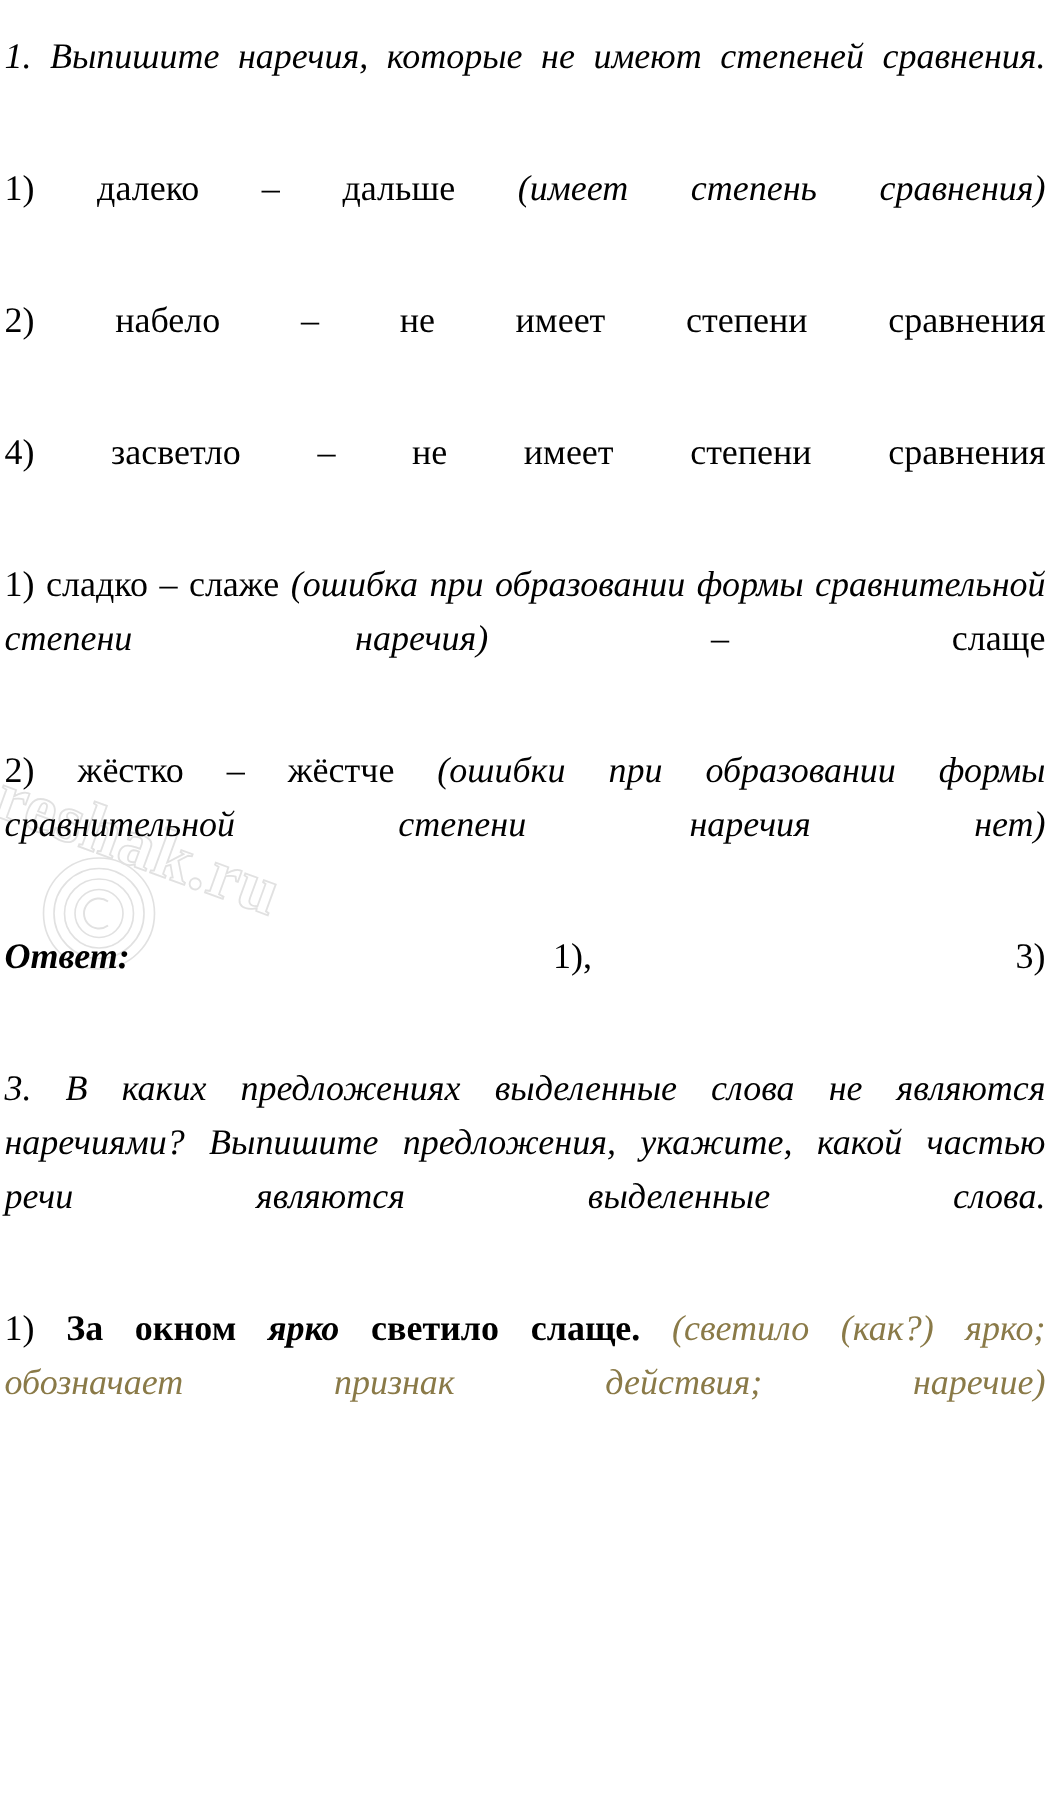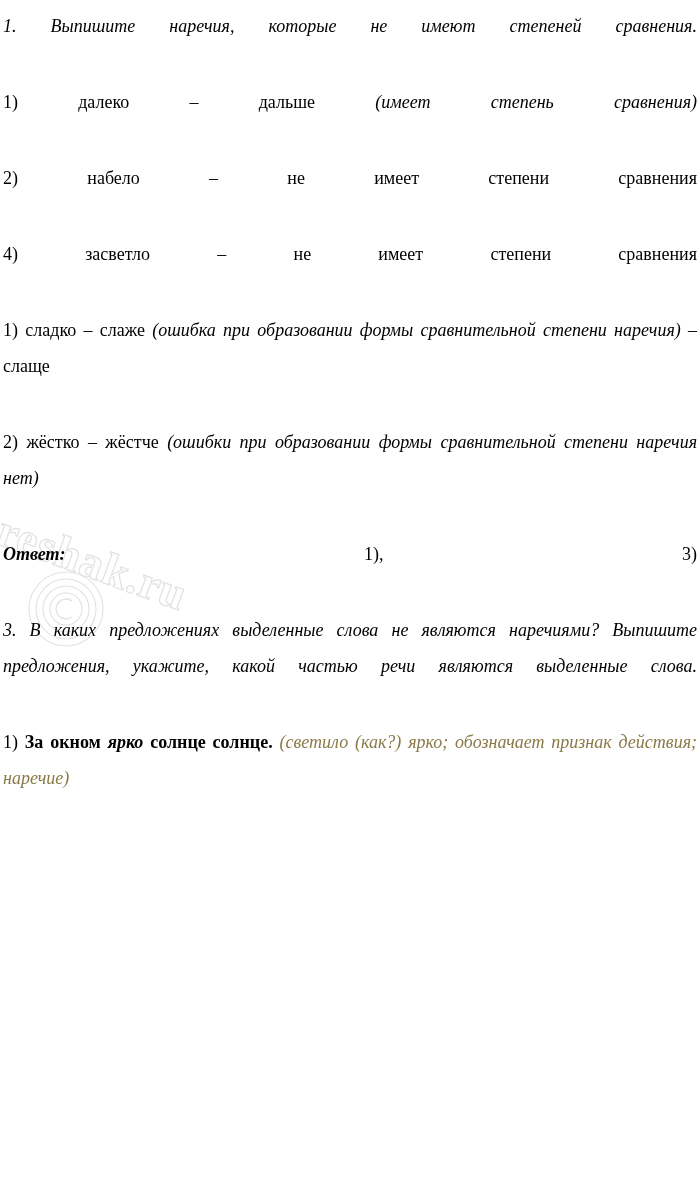--- a/index.html
+++ b/index.html
@@ -40,25 +40,25 @@
   
   #content {
     position: relative;
     z-index: 2;
     padding: 4px 0 0 3px;
     width: 697px;
     box-sizing: border-box;
   }
 
   p.block {
-    margin: 4px 0 0 0;
+    margin: 16px 0 0 0;
     padding: 0;
     text-align: justify;
     text-justify: inter-word;
-    font-size: 18px;
+    font-size: 24px;
     line-height: 36px;
     hyphens: none;
   }
   p.block:last-child { margin-bottom: 0; }
 
   
   .gap12 { margin-bottom: 12px; }
   .gap14 { margin-bottom: 14px; }
   .gap16 { margin-bottom: 16px; }
 
@@ -147,18 +147,18 @@
     <p class="block gap16">
       <span class="ans-label">Ответ:</span><span> 1), 3)</span>
     </p>
 
     <p class="block gap14">
       <span class="prompt">3. В каких предложениях выделенные слова не являются наречиями? Выпишите предложения, укажите, какой частью речи являются выделенные слова.</span>
     </p>
 
     <p class="block gap12">
       <span>1)</span>
-      <span class="s3-sentence">За окном </span><span class="s3-word">ярко</span><span class="s3-sentence"> солнце солнце.</span>
+      <span class="s3-sentence">За окном </span><span class="s3-word">ярко</span><span class="s3-sentence"> светило слаще.</span>
       <span class="s3-expl">(светило (как?) ярко; обозначает признак действия; наречие)</span>
     </p>
 
   </div>
 </div>
 
 </body></html>

